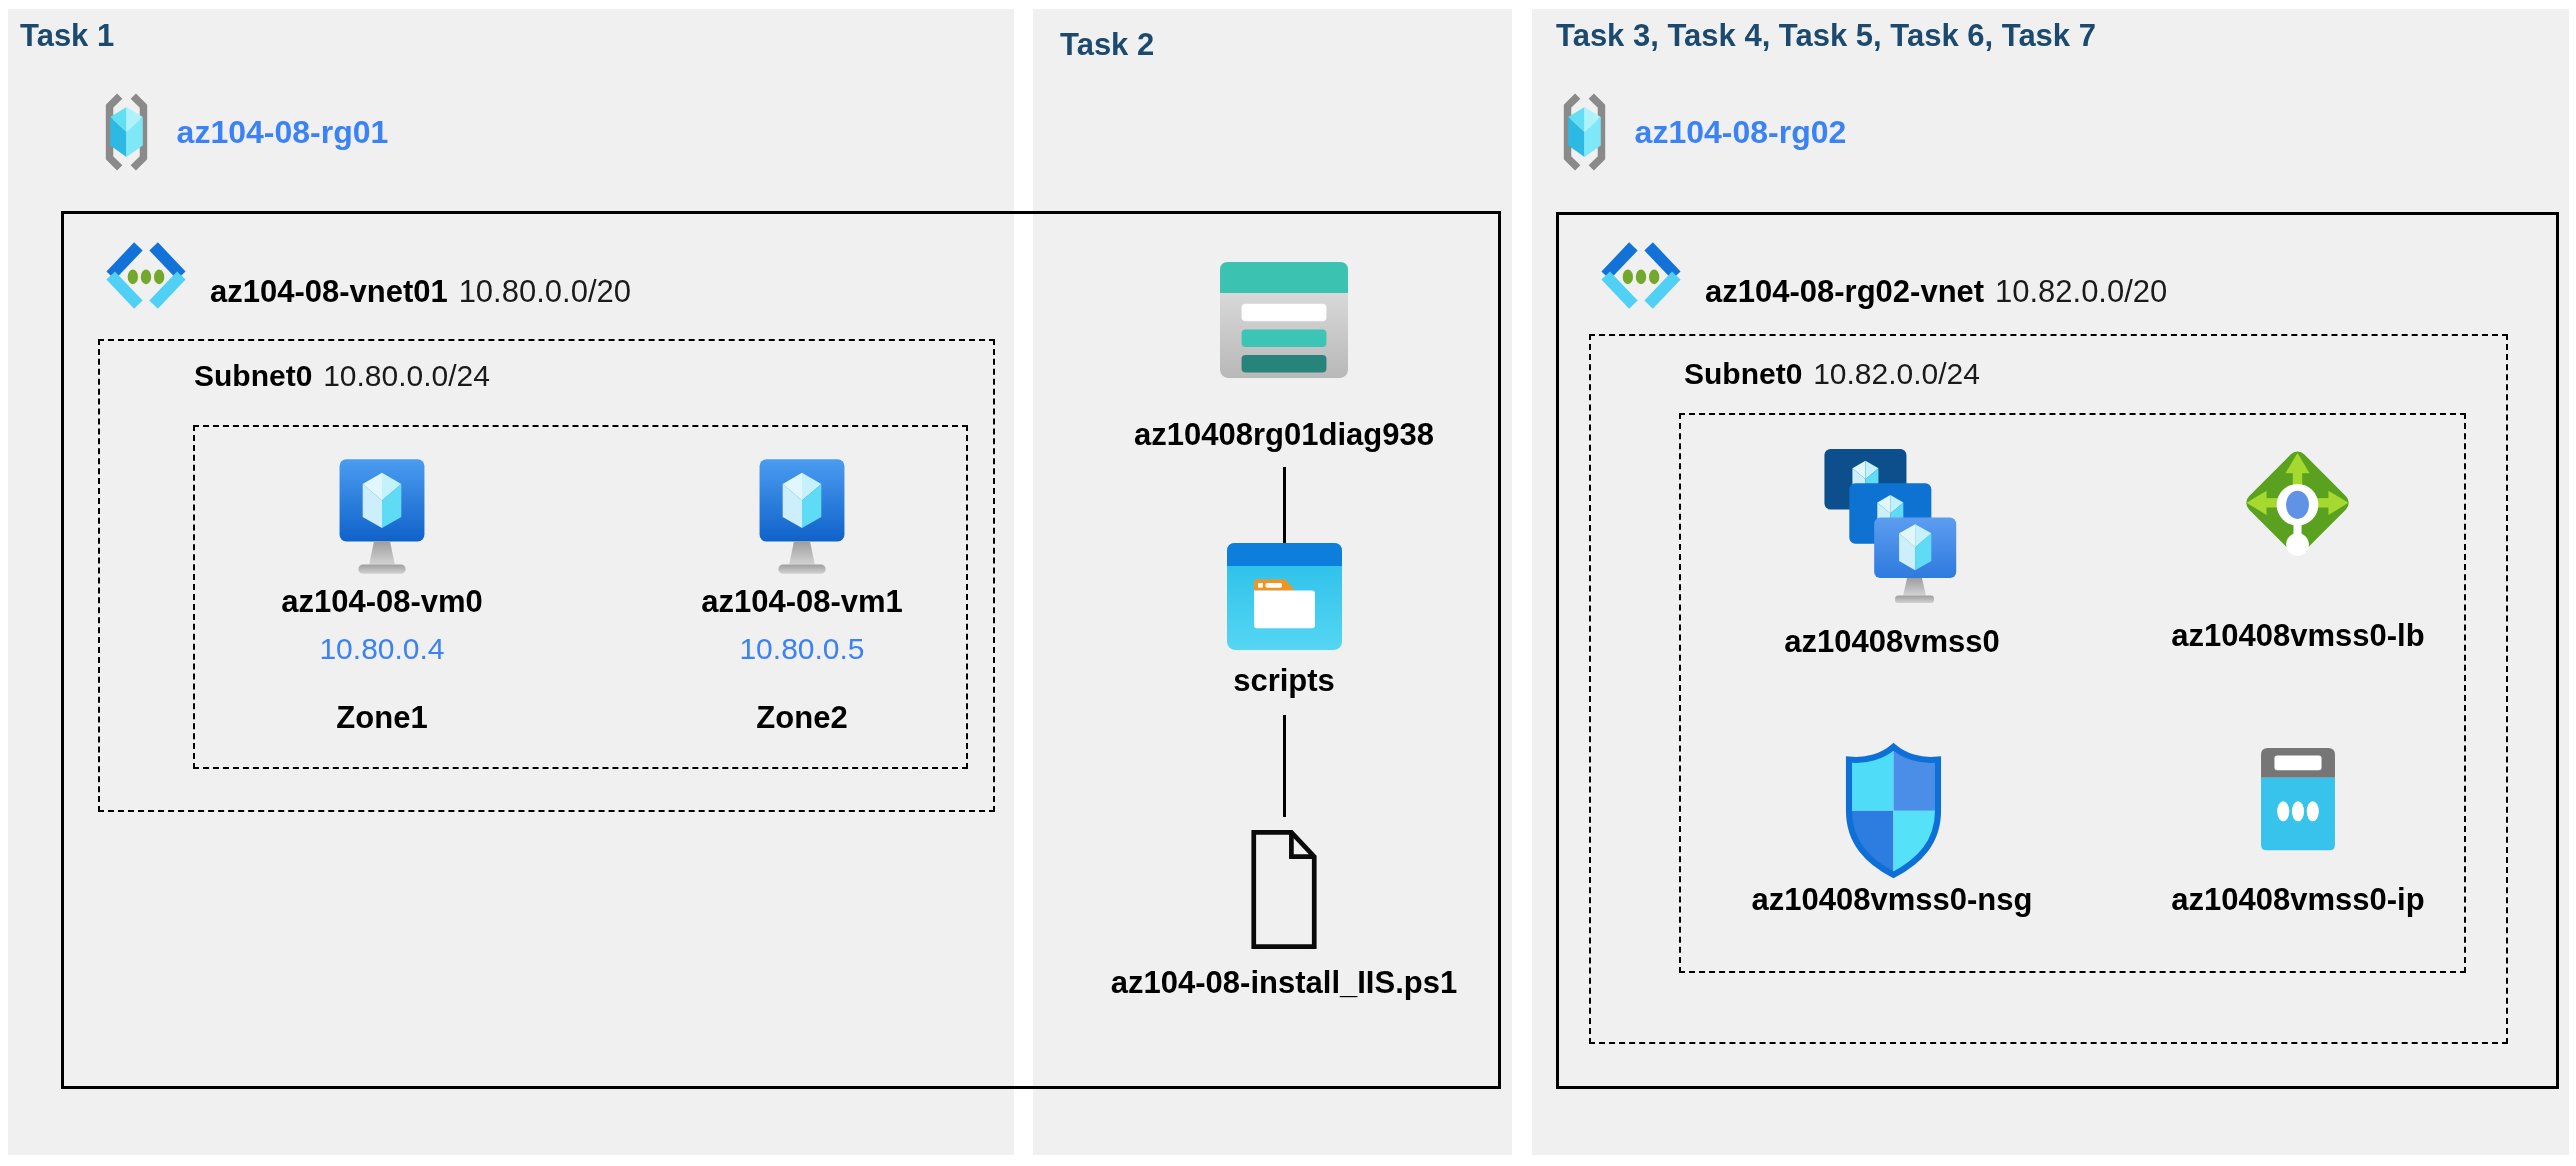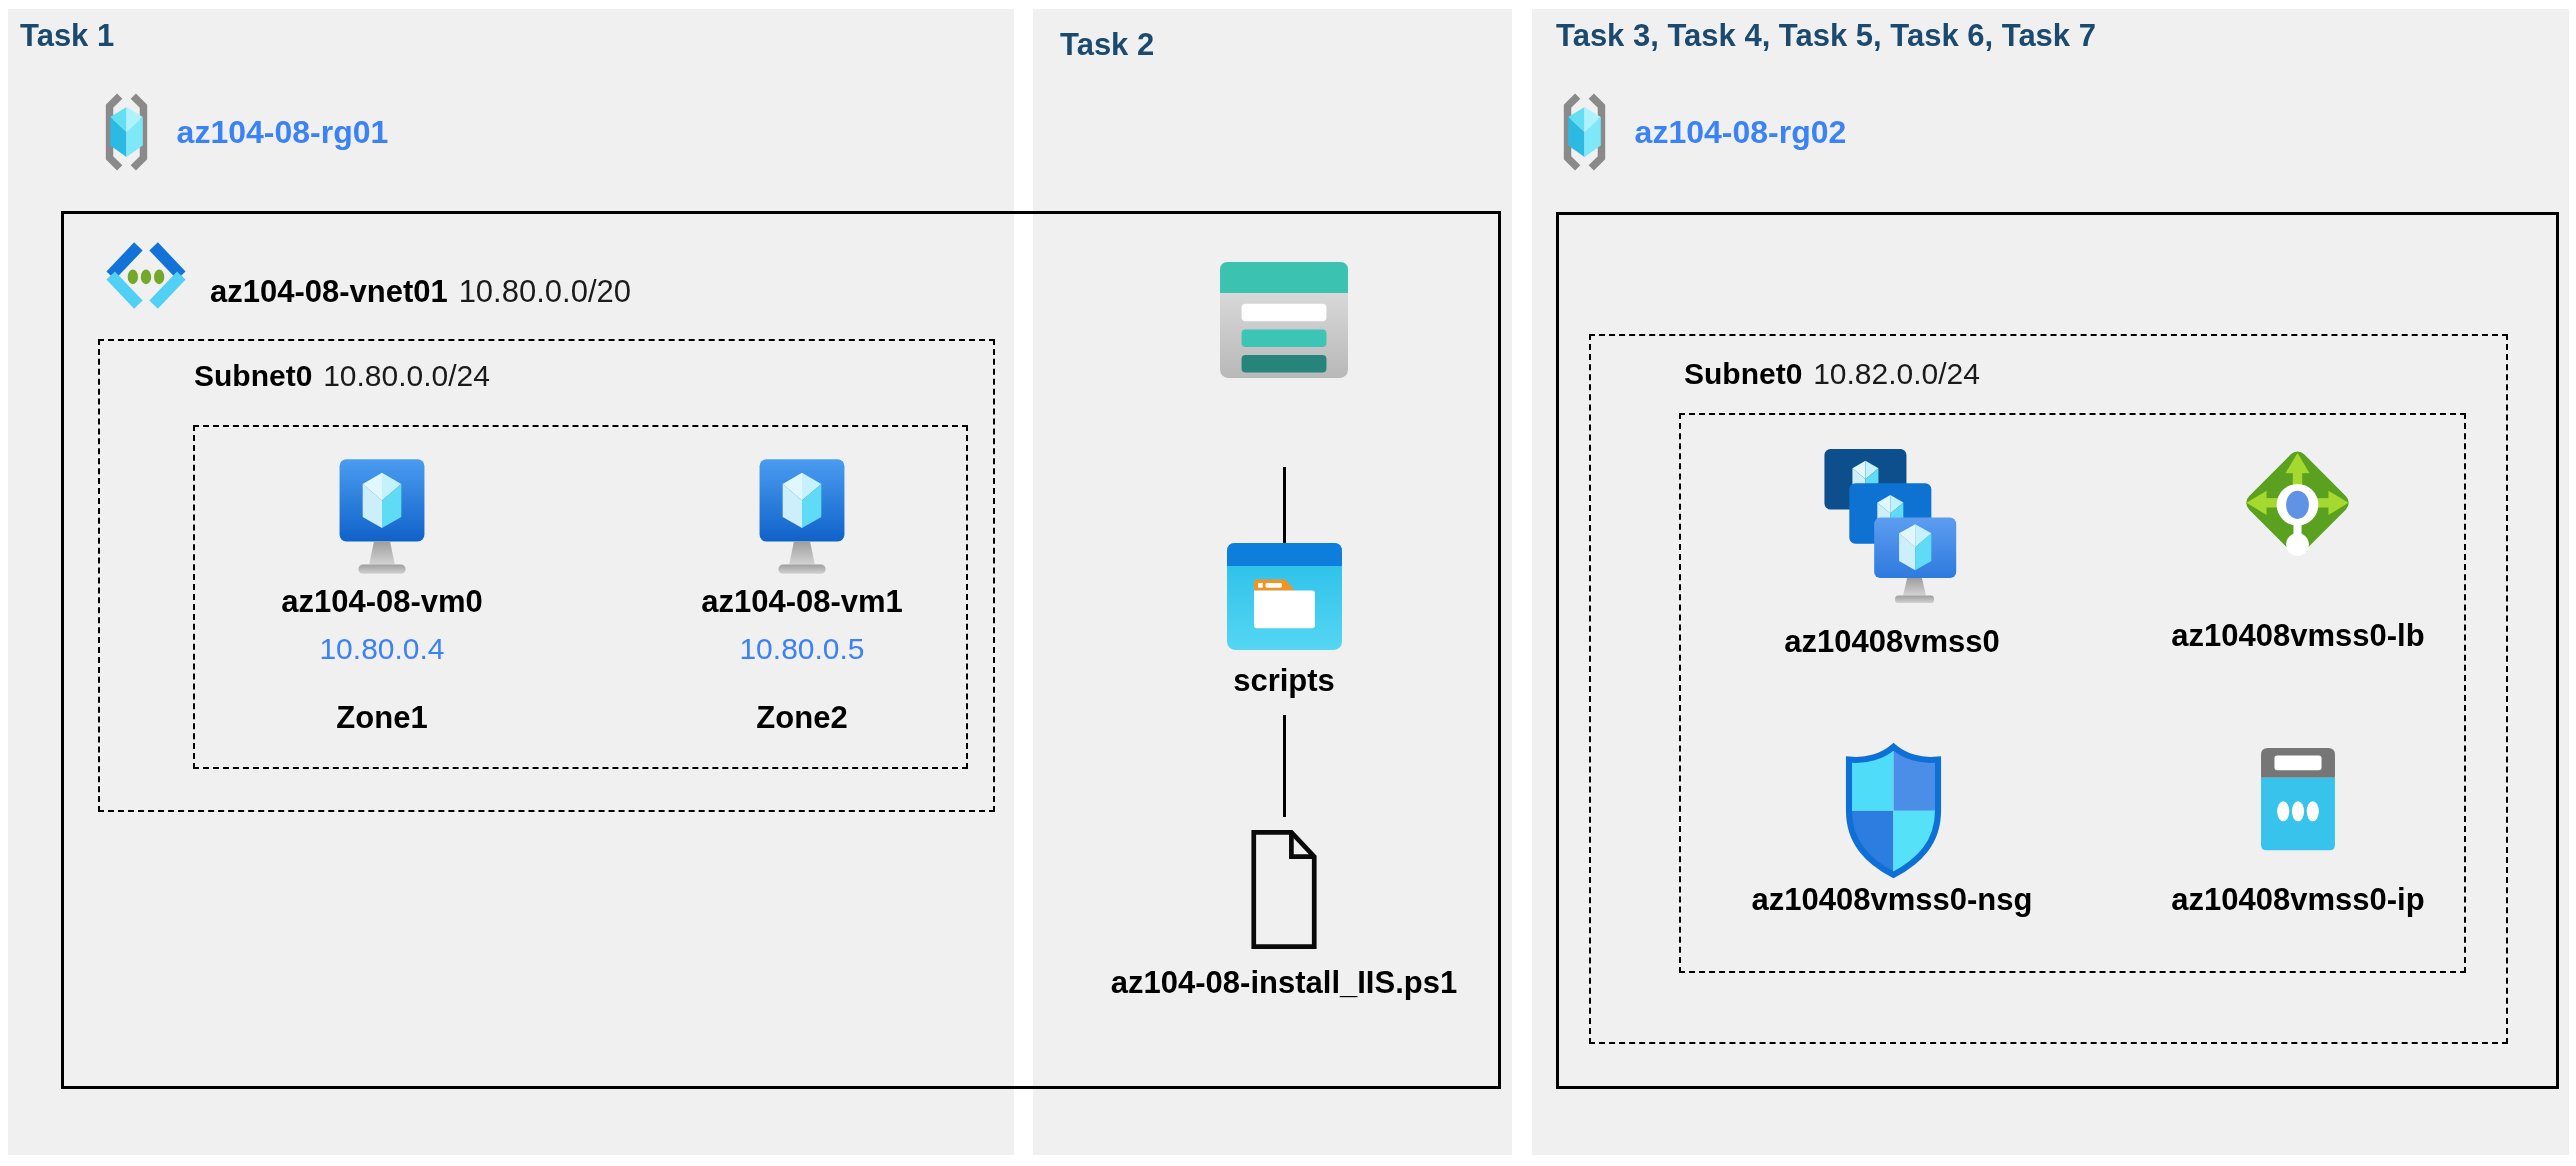--- a/index.html
+++ b/index.html
@@ -133,20 +133,21 @@
   <div class="clabel ip-label" style="left:802px;top:632px">10.80.0.5</div>
   <div class="clabel res-label" style="left:802px;top:700px">Zone2</div>
 
   <svg class="icon" style="left:1220px;top:262px" width="128" height="116" viewBox="0 0 190 172">
     <rect x="0" y="0" width="190" height="172" rx="12" fill="url(#storGrad)"></rect>
     <path d="M0,46 V12 Q0,0 12,0 H178 Q190,0 190,12 V46 Z" fill="#3bc2b1"></path>
     <rect x="32" y="62" width="126" height="26" rx="6" fill="#ffffff"></rect>
     <rect x="32" y="100" width="126" height="26" rx="6" fill="#3cc4b5"></rect>
     <rect x="32" y="138" width="126" height="26" rx="6" fill="#27847a"></rect>
   </svg>
+  <div class="clabel res-label" style="left:1284px;top:417px">az10408rg01diag938</div>
 
   <div class="vline" style="left:1283px;top:467px;height:78px"></div>
 
   <svg class="icon" style="left:1227px;top:543px" width="115" height="107" viewBox="0 0 170 158">
     <rect x="0" y="0" width="170" height="158" rx="12" fill="url(#foldGrad)"></rect>
     <path d="M0,34 V12 Q0,0 12,0 H158 Q170,0 170,12 V34 Z" fill="#0d7edb"></path>
     <path d="M40,70 V58 Q40,54 44,54 H86 L100,70 Z" fill="#f5931f"></path>
     <rect x="46" y="59" width="7" height="7" fill="#ffffff"></rect>
     <rect x="57" y="59" width="24" height="7" rx="2" fill="#ffffff"></rect>
     <path d="M40,70 H126 Q130,70 130,74 V122 Q130,126 126,126 H44 Q40,126 40,122 Z" fill="#ffffff"></path>
@@ -154,20 +155,34 @@
   <div class="clabel res-label" style="left:1284px;top:663px">scripts</div>
 
   <div class="vline" style="left:1283px;top:715px;height:102px"></div>
 
   <svg class="icon" style="left:1247px;top:827px" width="74" height="125" viewBox="0 0 110 186">
     <path d="M10,8 H66 L100,44 V178 H10 Z" fill="#f0f0f0" stroke="#0a0a0a" stroke-width="7" stroke-linejoin="miter"></path>
     <path d="M66,8 V44 H100" fill="none" stroke="#0a0a0a" stroke-width="7"></path>
   </svg>
   <div class="clabel res-label" style="left:1284px;top:965px">az104-08-install_IIS.ps1</div>
 
+  <div class="hdr" style="left:1596px;top:240px;height:71px;gap:19px">
+    <svg width="90" height="71" viewBox="0 0 130 100">
+      <line x1="54" y1="8" x2="14" y2="50" stroke="#1372d8" stroke-width="17"></line>
+      <line x1="14" y1="50" x2="54" y2="92" stroke="#4fd0f4" stroke-width="17"></line>
+      <line x1="76" y1="8" x2="116" y2="50" stroke="#1372d8" stroke-width="17"></line>
+      <line x1="116" y1="50" x2="76" y2="92" stroke="#4fd0f4" stroke-width="17"></line>
+      <ellipse cx="46" cy="52" rx="7.5" ry="10.5" fill="#74a82d"></ellipse>
+      <ellipse cx="65" cy="52" rx="7.5" ry="10.5" fill="#74a82d"></ellipse>
+      <ellipse cx="84" cy="52" rx="7.5" ry="10.5" fill="#74a82d"></ellipse>
+    </svg>
+    <span class="inline-label">
+      <span class="b">az104-08-rg02-vnet</span><span class="n">10.82.0.0/20</span>
+    </span>
+  </div>
 
   <div class="dashed-box" style="left:1589px;top:334px;width:919px;height:710px"></div>
   <div class="sub-label" style="left:1684px;top:357px">
     <span class="b">Subnet0</span><span class="n">10.82.0.0/24</span>
   </div>
   <div class="dashed-box" style="left:1679px;top:413px;width:787px;height:560px"></div>
 
   <svg class="icon" style="left:1820px;top:445px" width="142" height="158" viewBox="0 0 210 235">
     <rect x="6" y="6" width="122" height="90" rx="9" fill="#0d4f8c"></rect>
     <use href="#cube" x="46" y="22" width="42" height="58"></use>

